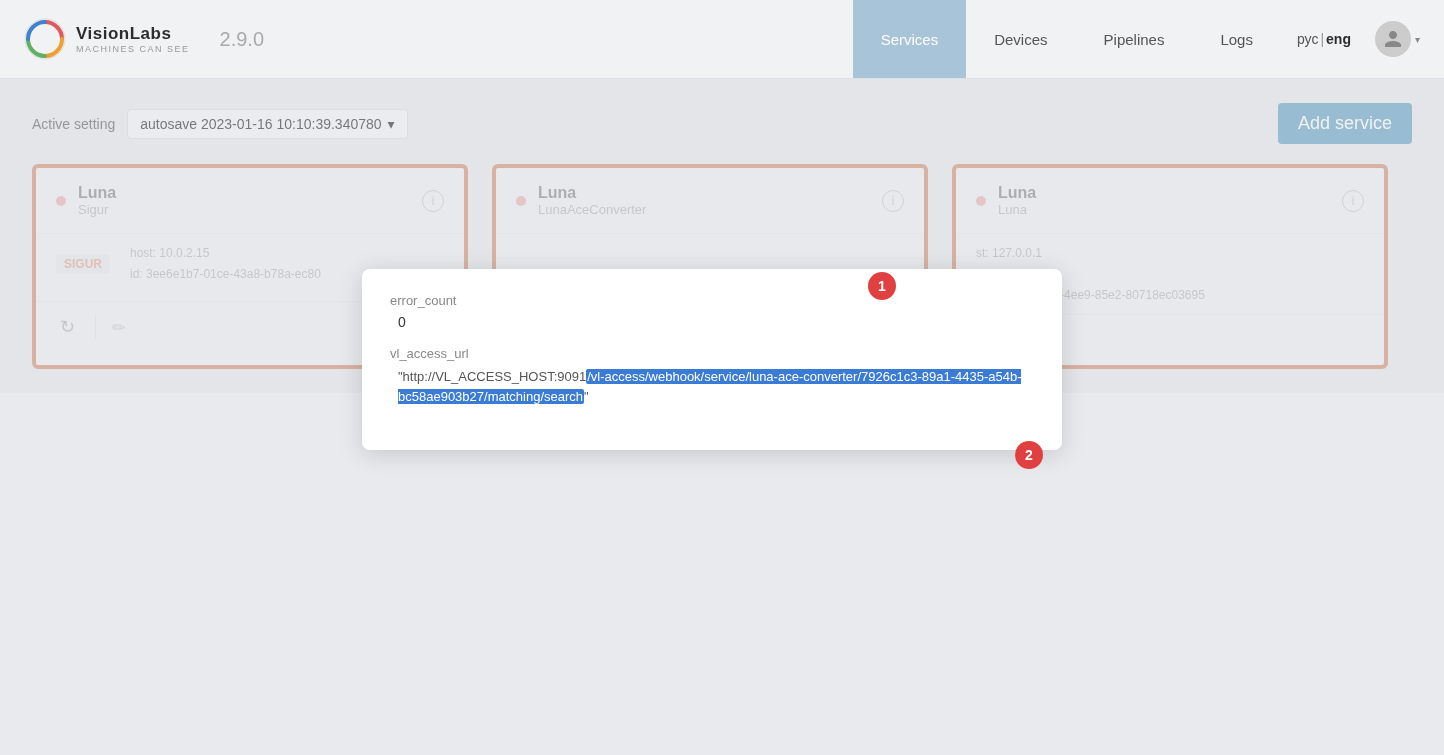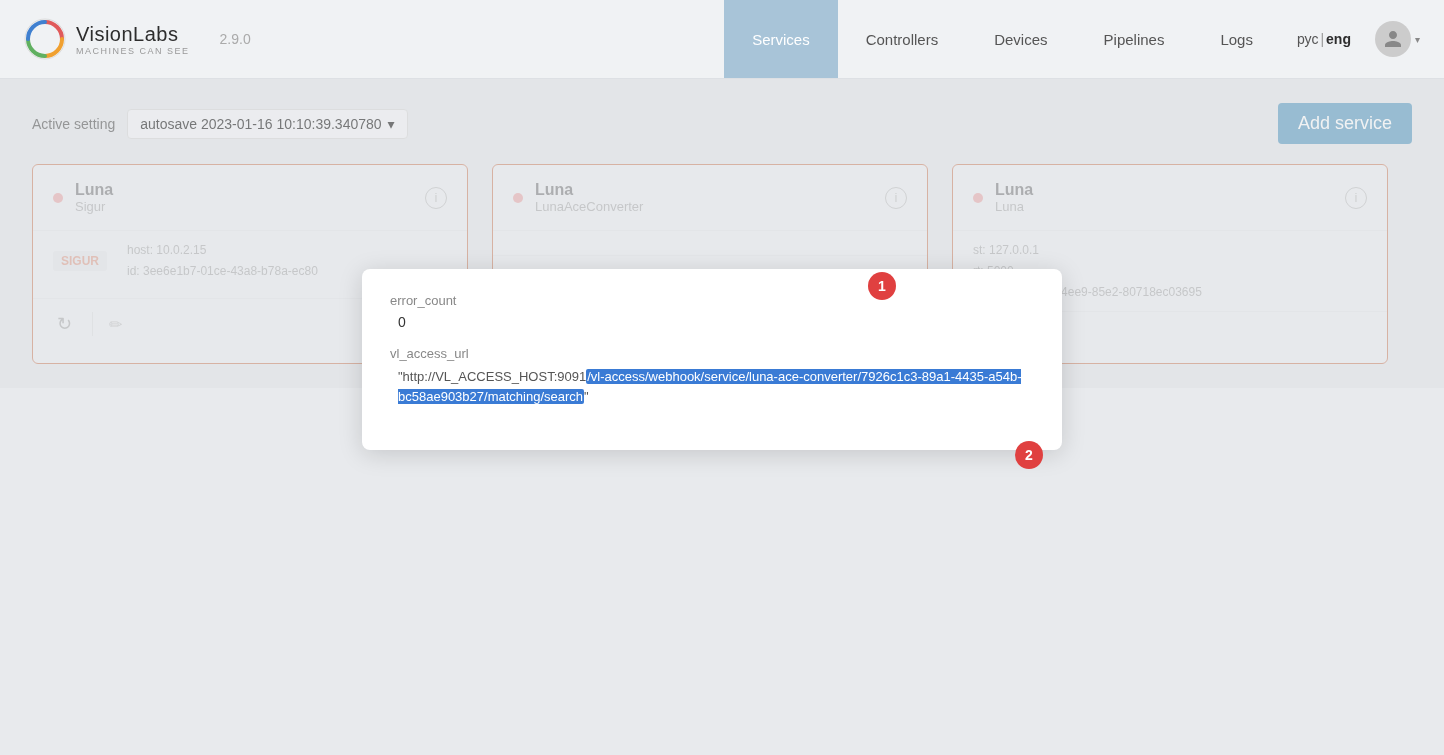--- a/index.html
+++ b/index.html
@@ -30,33 +30,33 @@
     }
     .logo-icon {
       width: 42px;
       height: 42px;
     }
     .logo-text {
       display: flex;
       flex-direction: column;
     }
     .logo-name {
-      font-size: 20px;
-      font-weight: 400;
+      font-size: 17px;
+      font-weight: 700;
       color: #2d2d2d;
       letter-spacing: 0.5px;
     }
     .logo-tagline {
       font-size: 9px;
       color: #999;
       letter-spacing: 1.5px;
       text-transform: uppercase;
     }
     .version {
-      font-size: 14px;
+      font-size: 20px;
       color: #aaa;
       margin-right: auto;
     }
     .nav {
       display: flex;
       align-items: stretch;
       height: 100%;
     }
     .nav-item {
       display: flex;
@@ -150,21 +150,21 @@
 
     
     .cards-row {
       display: flex;
       gap: 0;
       margin-top: 16px;
       opacity: 0.5;
     }
     .service-card {
       background: #f7f8fa;
-      border: 1px solid #c2410c;
+      border: 4px solid #c2410c;
       border-radius: 6px;
       width: 450px;
       min-height: 200px;
       margin-right: 24px;
       padding: 0;
       position: relative;
       overflow: hidden;
     }
     .card-header {
       display: flex;
@@ -338,21 +338,20 @@
     </svg>
     <div class="logo-text">
       <span class="logo-name">VisionLabs</span>
       <span class="logo-tagline">MACHINES CAN SEE</span>
     </div>
   </div>
   <span class="version">2.9.0</span>
 
   <nav class="nav">
     <a class="nav-item active">Services</a>
-    <a class="nav-item">Controllers</a>
     <a class="nav-item">Devices</a>
     <a class="nav-item">Pipelines</a>
     <a class="nav-item">Logs</a>
   </nav>
 
   <div class="lang-selector">
     <span>рус</span>
     <span class="lang-divider">|</span>
     <span class="lang-active">eng</span>
   </div>

